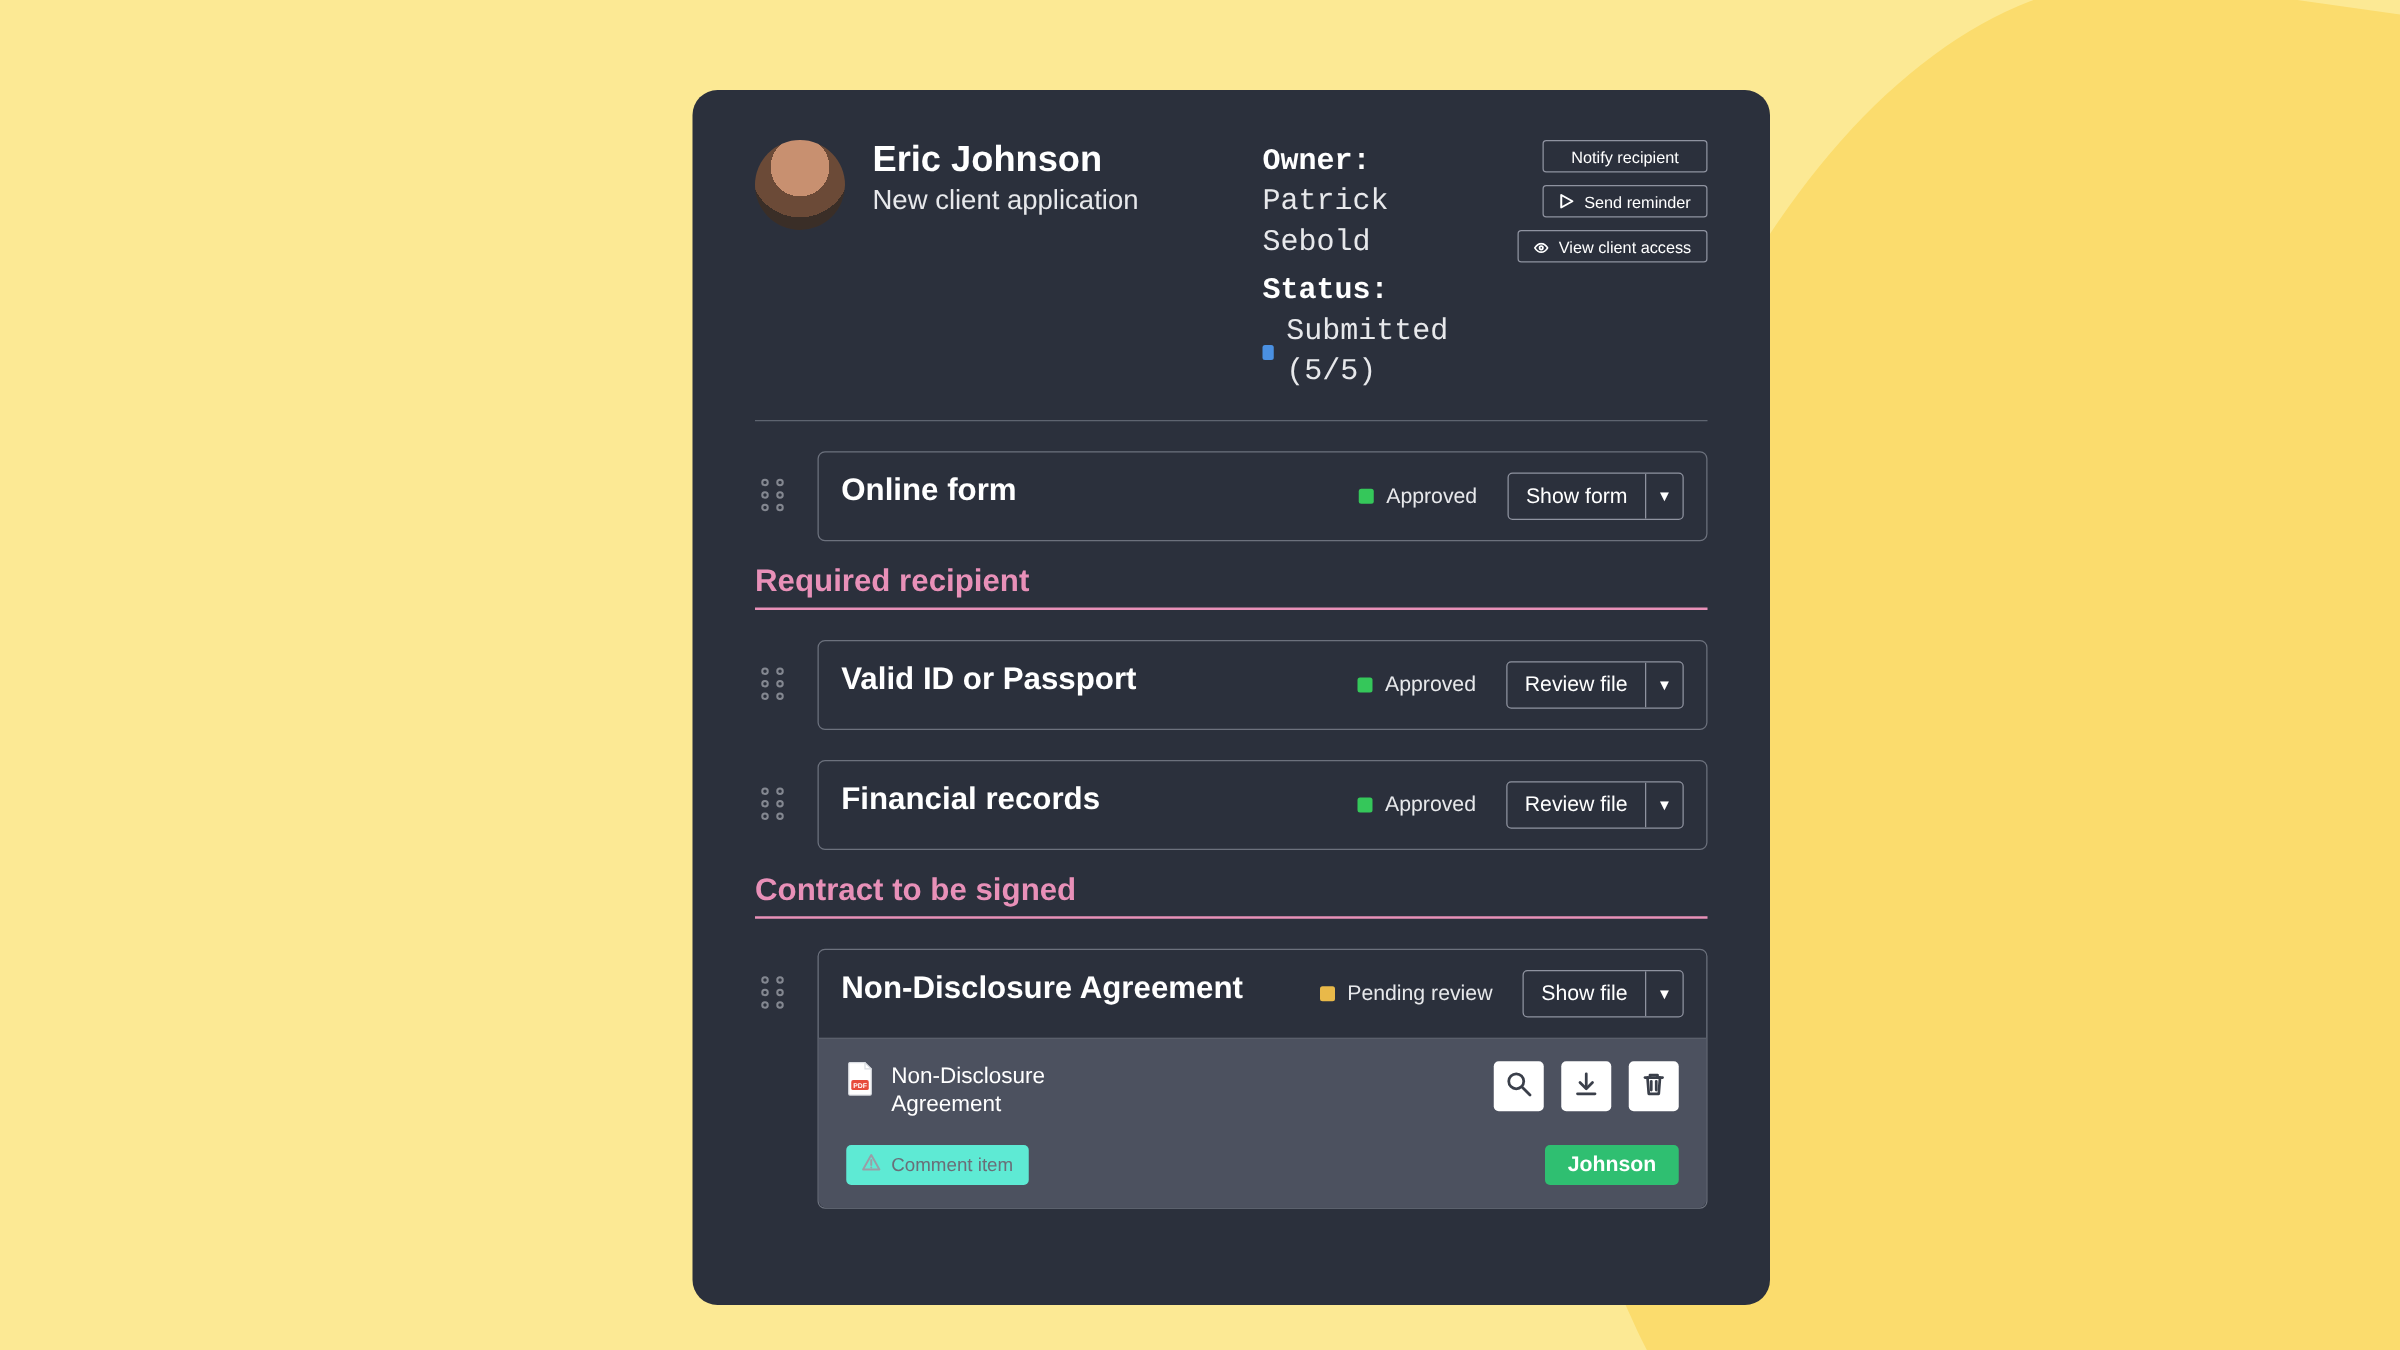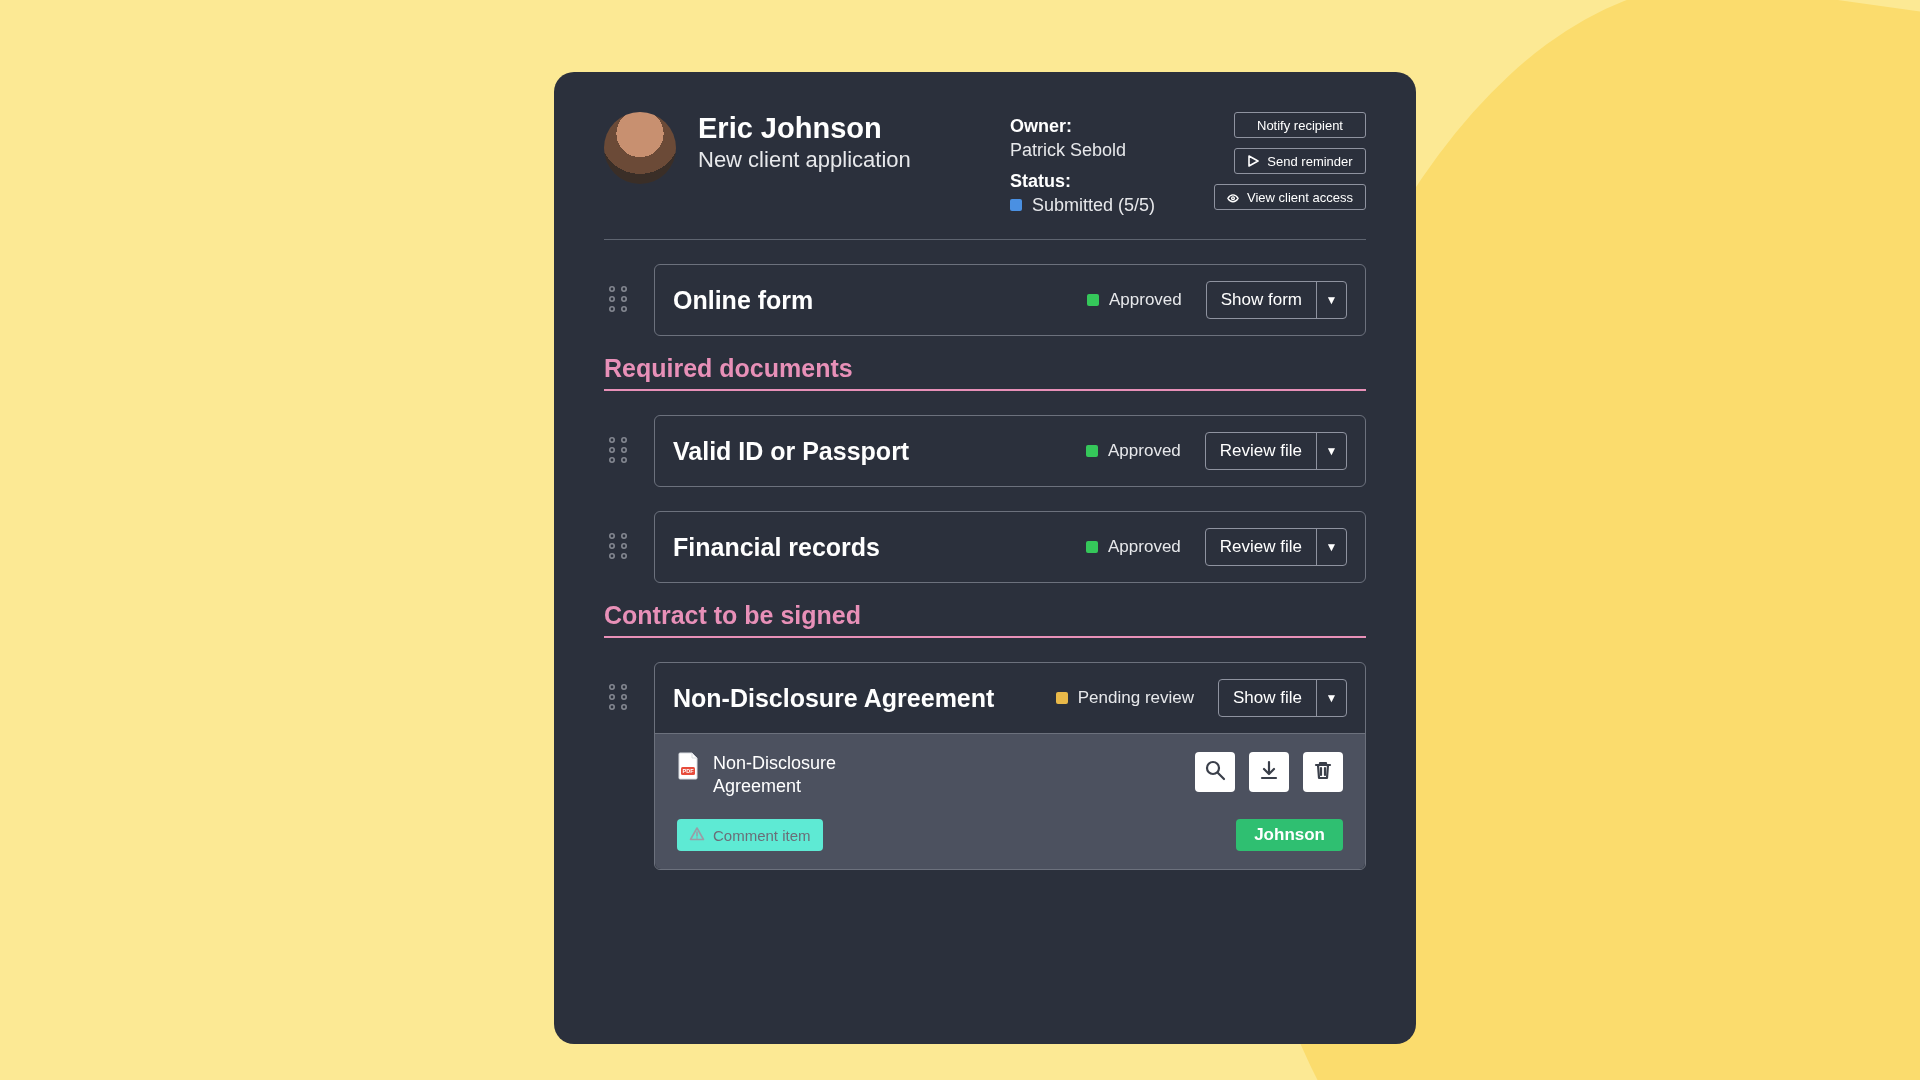--- a/index.html
+++ b/index.html
@@ -55,21 +55,21 @@
   }
   .avatar {
     width:72px; height:72px; border-radius:50%;
     background: radial-gradient(circle at 50% 30%, #c89070 0 38%, #6b4a37 38% 65%, #3a2e27 65% 100%);
     flex-shrink:0;
   }
   .name-block { min-width: 290px; }
   .client-name { font-size:29px; font-weight:700; margin:0 0 2px 0; }
   .client-sub  { font-size:22px; font-weight:400; color:#E7E8EB; }
 
-  .meta { font-size:18px; line-height:1.35; flex:1; padding-top:2px;}
+  .meta { font-size:24px; line-height:1.35; flex:1; padding-top:2px;font-family:Liberation Mono, monospace;}
   .meta .lbl { font-weight:700; }
   .meta .val { color:#E7E8EB; font-weight:400;}
   .status-line { display:flex; align-items:center; gap:10px;}
   .dot { width:12px; height:12px; display:inline-block; border-radius:2px;}
   .dot.blue { background: var(--blue); }
 
   .actions { display:flex; flex-direction:column; gap:10px; align-items:flex-end; }
   .small-btn {
     display:flex; align-items:center; justify-content:center; gap:8px;
     min-width:132px; height:26px; padding:0 12px;
@@ -96,21 +96,21 @@
     cursor:grab;
   }
   .drag svg { opacity:.8; }
   .card {
     flex:1;
     border:1px solid var(--card-border);
     border-radius:6px;
     background: transparent;
   }
   .card-head {
-    display:flex; align-items:center; justify-content:space-between;
+    display:flex; justify-content:space-between;
     padding: 16px 18px;
   }
   .card-title { font-size:25px; font-weight:600; }
   .card-right { display:flex; align-items:center; gap:24px;}
   .status { display:flex; align-items:center; gap:10px; font-size:17px; color:#E7E8EB;}
   .sq { width:12px; height:12px; border-radius:2px; display:inline-block;}
   .sq.green{ background:var(--green);} .sq.amber{background:var(--amber);}
   .split-btn {
     display:flex; align-items:stretch;
     border:1px solid var(--btn-border); border-radius:4px; overflow:hidden;
@@ -236,21 +236,21 @@
             </div>
             <div class="split-btn">
               <button>Show form</button>
               <div class="caret">▼</div>
             </div>
           </div>
         </div>
       </div>
     </div>
 
-    <div class="section-title">Required documents</div>
+    <div class="section-title">Required recipient</div>
 
     <div class="item-row">
       <div class="drag">
         <svg width="22" height="30" viewBox="0 0 22 30">
             <g class="muted-stroke">
               <circle cx="5" cy="5" r="2.2"></circle>
               <circle cx="17" cy="5" r="2.2"></circle>
               <circle cx="5" cy="15" r="2.2"></circle>
               <circle cx="17" cy="15" r="2.2"></circle>
               <circle cx="5" cy="25" r="2.2"></circle>

